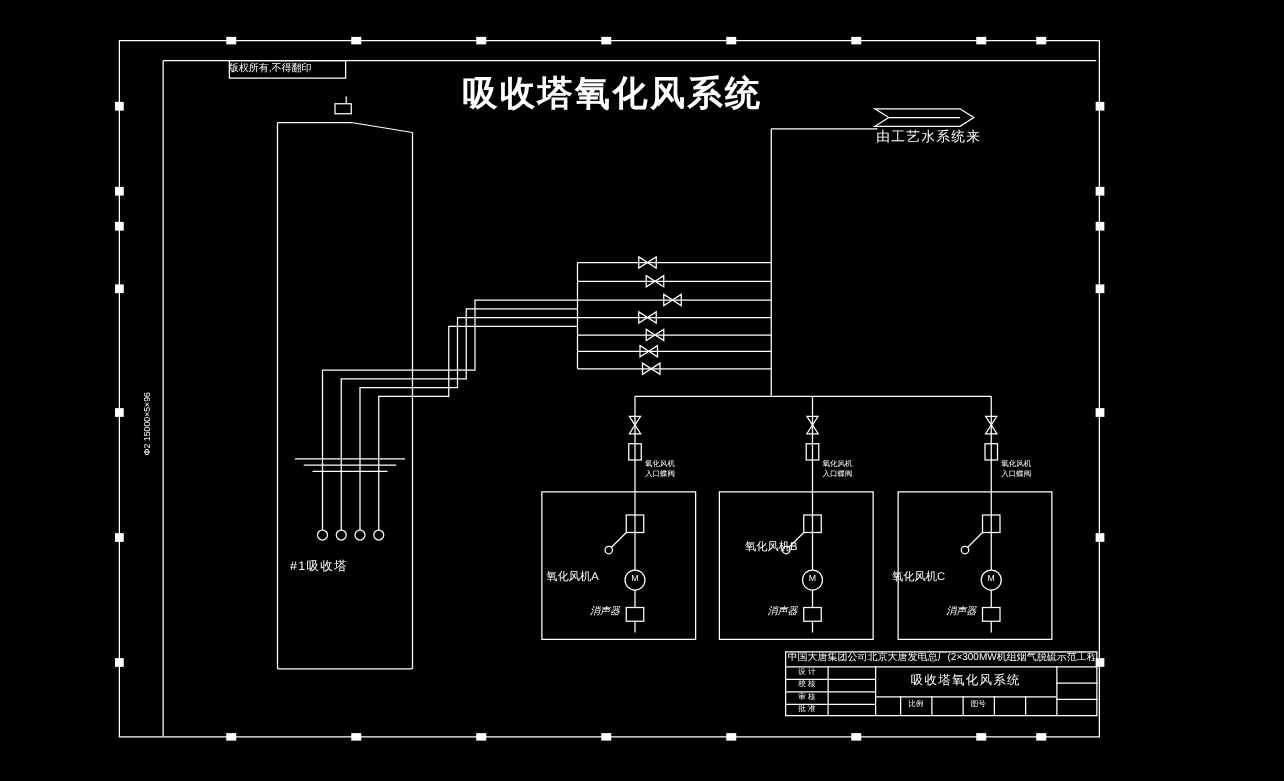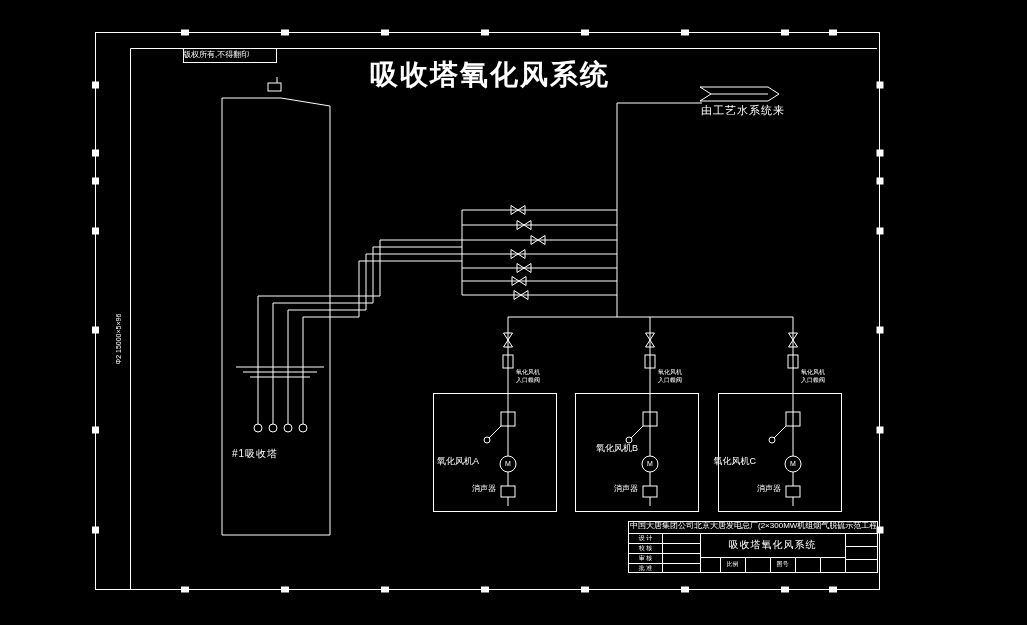--- a/index.html
+++ b/index.html
@@ -10,21 +10,21 @@
   .ctr{text-align:center;}
   .rgt{text-align:right;}
   .main-title{font-size:28px;font-weight:bold;letter-spacing:2px;}
   .copyright{font-size:8px;line-height:14px;text-align:left;}
   .src{font-size:11px;letter-spacing:1px;}
   .tlabel{font-size:10px;letter-spacing:1px;}
   .spec{font-size:7px;transform:rotate(-90deg);transform-origin:center center;text-align:center;}
   .tiny{font-size:6px;}
   .fanname{font-size:9px;}
   .motor{font-size:7px;text-align:center;}
-  .sil{font-size:8px;}
+  .sil{font-size:8px;font-style:italic;}
   .tb-company{font-size:8px;overflow:hidden;}
   .tb-title{font-size:10px;letter-spacing:1px;}
   .stamp{font-size:6px;text-align:center;}
 </style>
 </head>
 <body>
 
 <div id="canvas">
 
   <svg id="linework" width="1027" height="625" viewBox="0 0 1027 625">
@@ -180,21 +180,21 @@
   <div class="txt spec" style="left:82px;top:334px;width:76px;height:10px;">Φ2 15000×5×96</div>
 
   <div class="txt tiny" style="left:516px;top:369px;">氧化风机</div>
   <div class="txt tiny" style="left:516px;top:377px;">入口蝶阀</div>
   <div class="txt fanname rgt" style="left:429px;top:457px;width:50px;">氧化风机A</div>
   <div class="txt motor" style="left:503px;top:460px;width:10px;">M</div>
   <div class="txt sil rgt" style="left:456px;top:485px;width:40px;">消声器</div>
 
   <div class="txt tiny" style="left:658px;top:369px;">氧化风机</div>
   <div class="txt tiny" style="left:658px;top:377px;">入口蝶阀</div>
-  <div class="txt fanname rgt" style="left:588px;top:444px;width:50px;">氧化风机B</div>
+  <div class="txt fanname rgt" style="left:588px;top:433px;width:50px;">氧化风机B</div>
   <div class="txt motor" style="left:645px;top:460px;width:10px;">M</div>
   <div class="txt sil rgt" style="left:598px;top:485px;width:40px;">消声器</div>
 
   <div class="txt tiny" style="left:801px;top:369px;">氧化风机</div>
   <div class="txt tiny" style="left:801px;top:377px;">入口蝶阀</div>
   <div class="txt fanname rgt" style="left:706px;top:457px;width:50px;">氧化风机C</div>
   <div class="txt motor" style="left:788px;top:460px;width:10px;">M</div>
   <div class="txt sil rgt" style="left:741px;top:485px;width:40px;">消声器</div>
 
   <div class="txt tb-company ctr" style="left:630px;top:522px;width:246px;">中国大唐集团公司北京大唐发电总厂(2×300MW机组烟气脱硫示范工程)</div>

